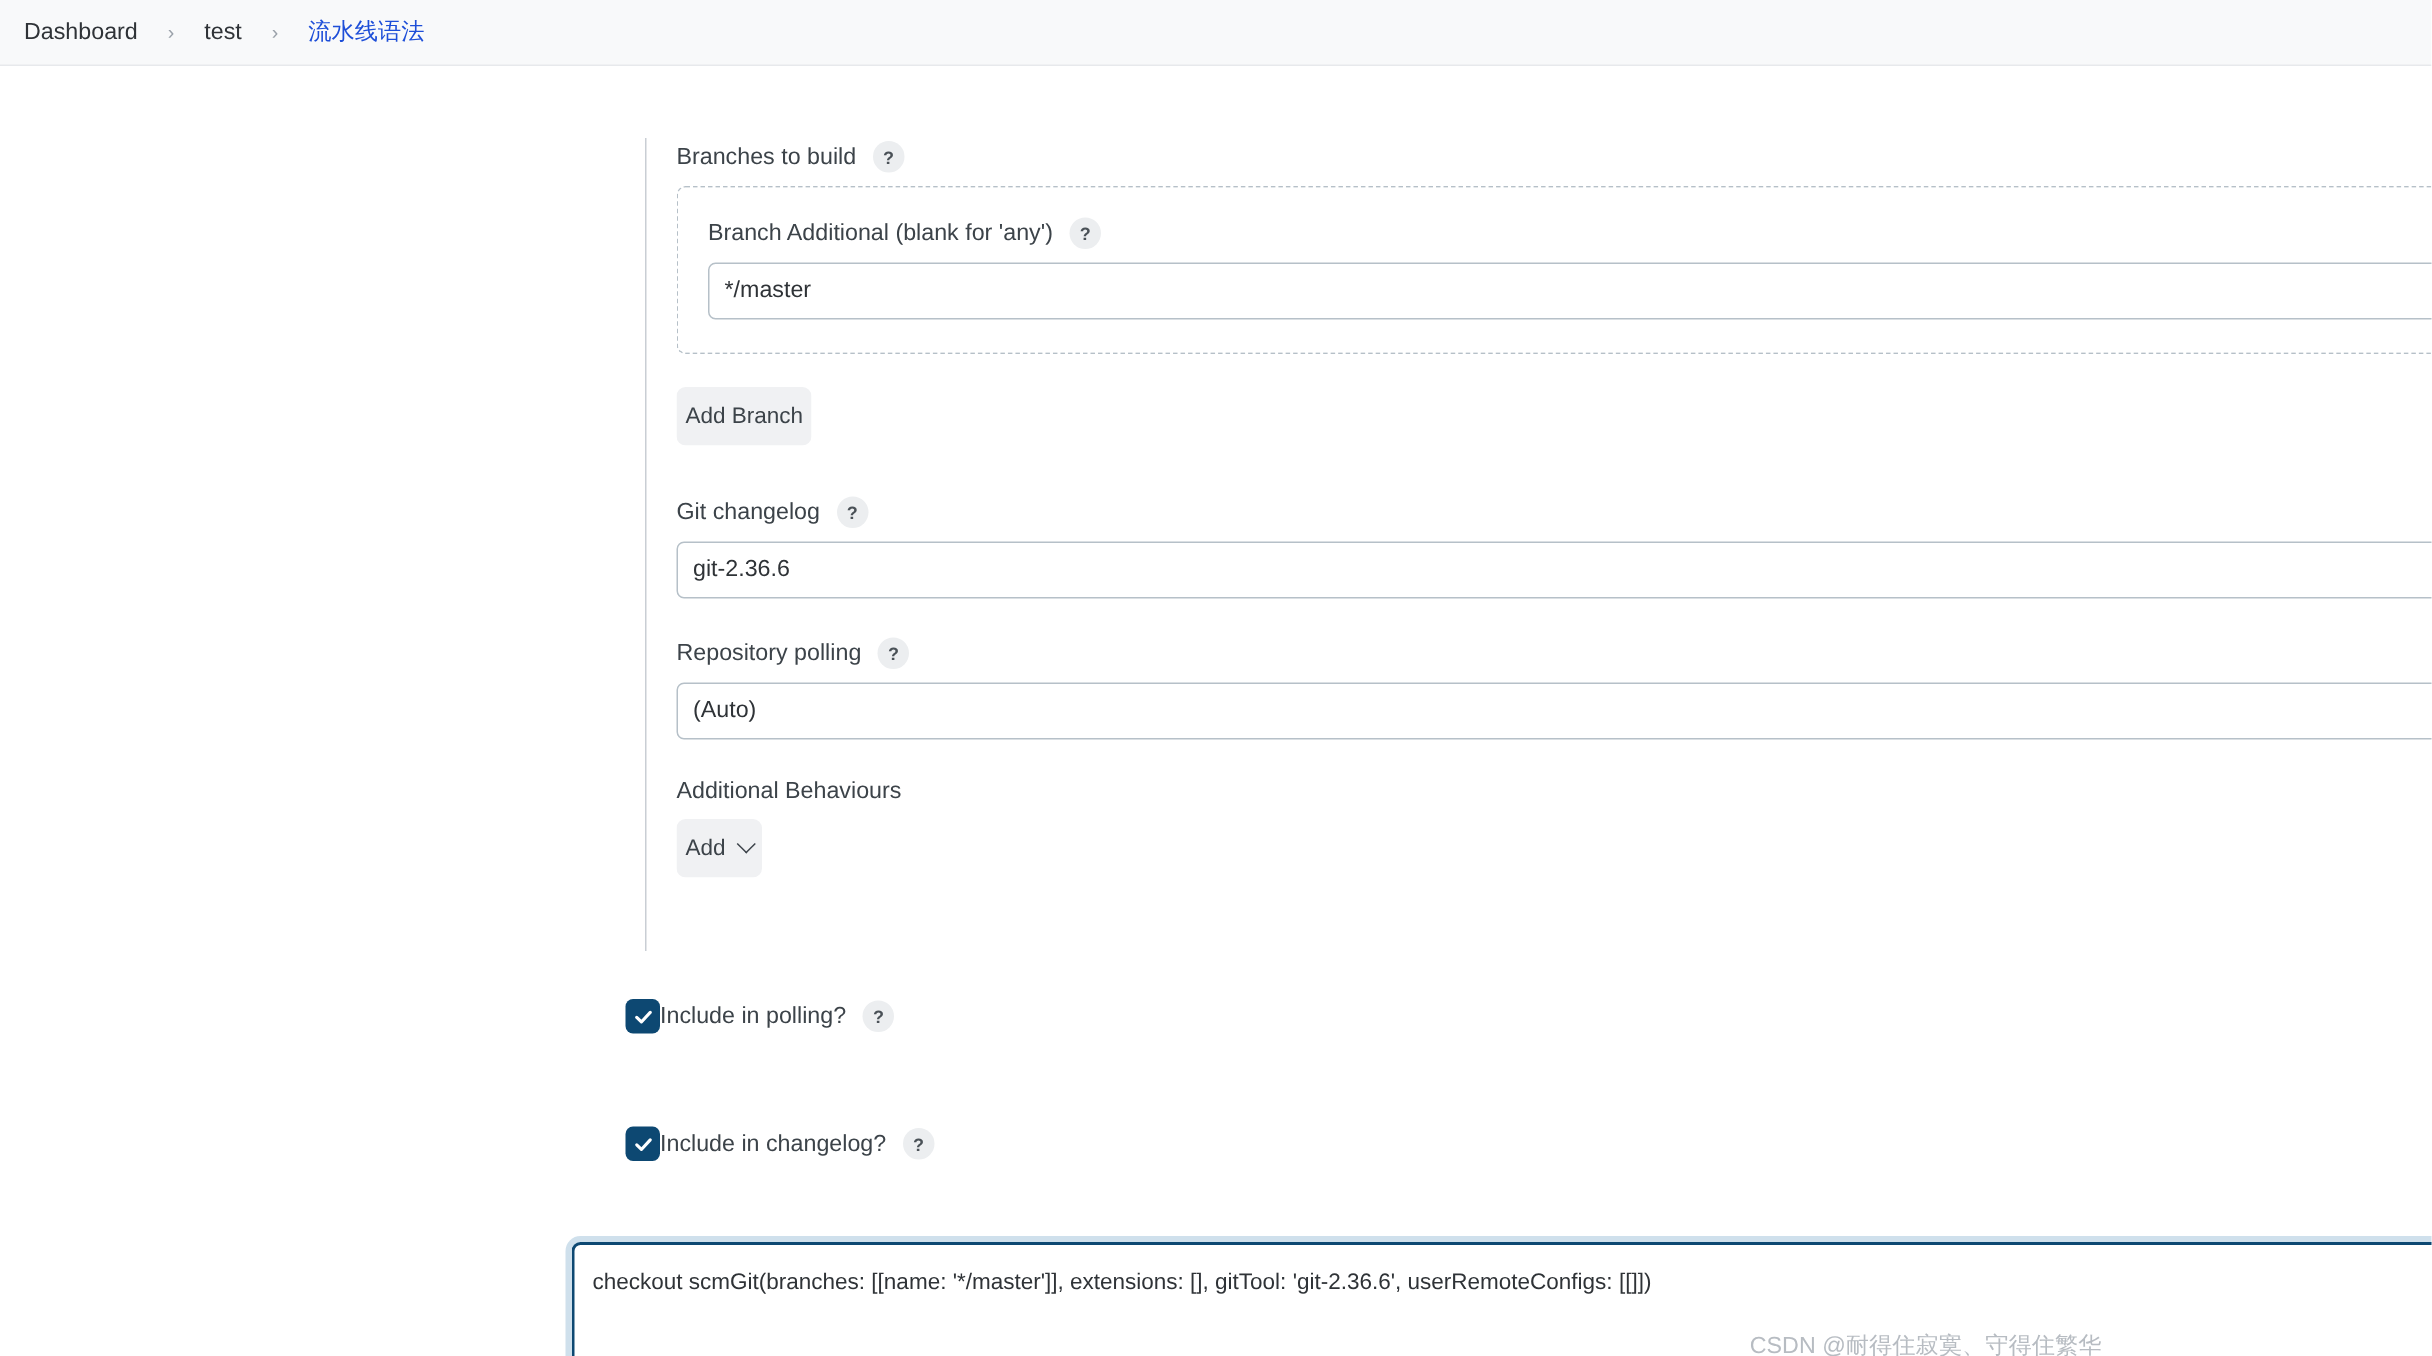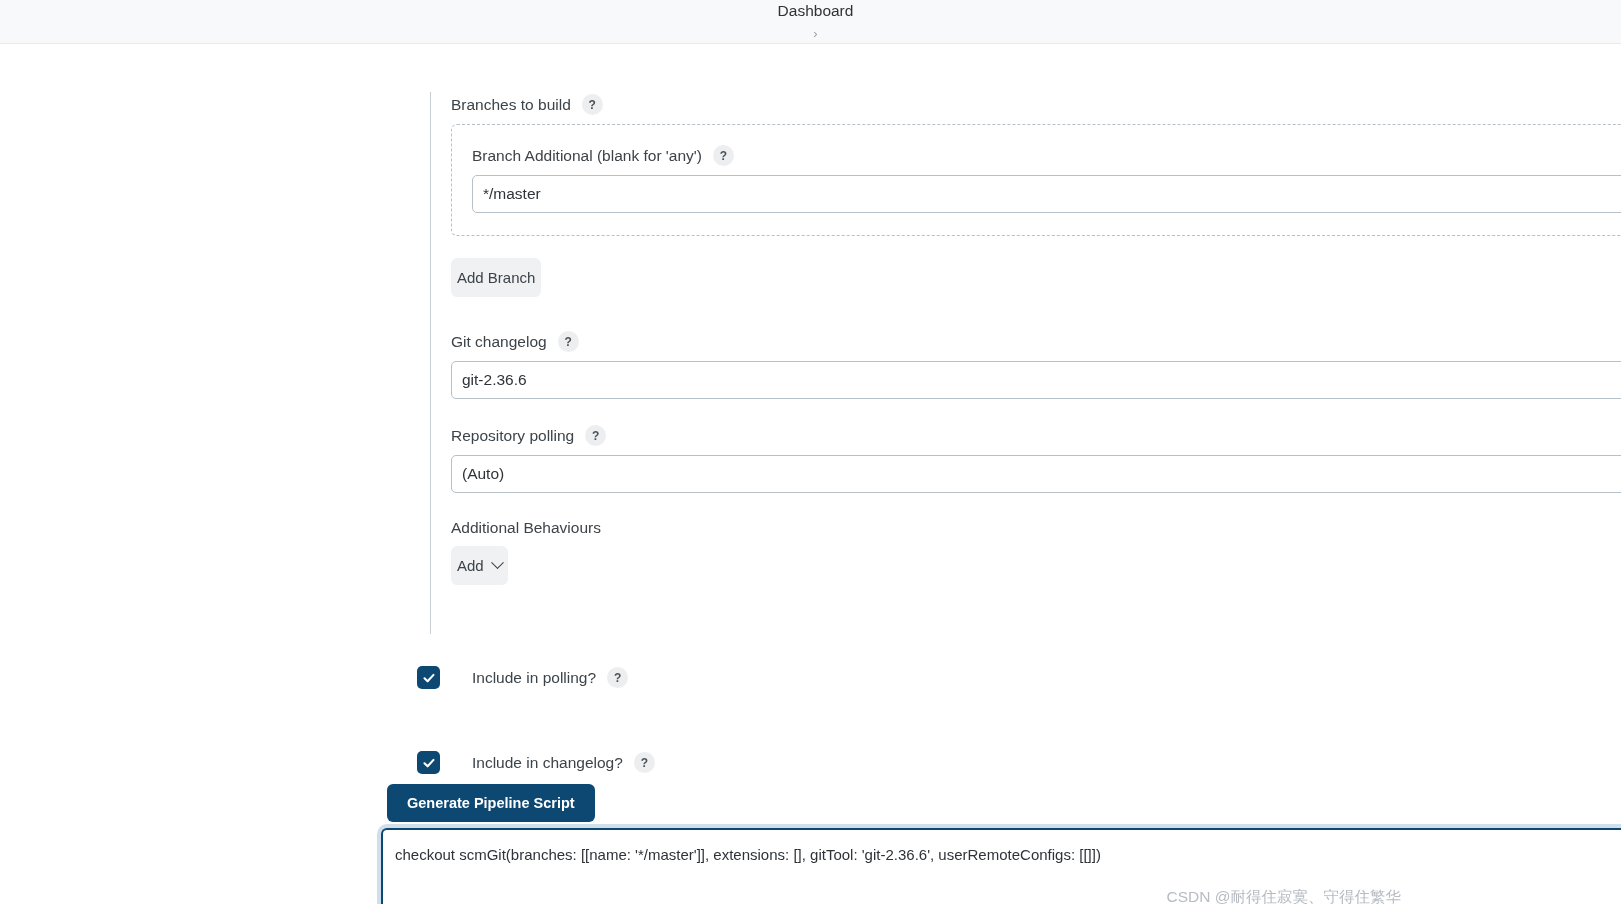--- a/index.html
+++ b/index.html
@@ -13,21 +13,20 @@
 
   
   .breadcrumb-bar {
     height: 44px;
     background: #f8f9fa;
     border-bottom: 1px solid #e7e9ec;
     display: flex;
     align-items: center;
     padding-left: 10px;
     gap: 4px;
-    flex-direction: column;
   }
   .crumb {
     font-size: 15.5px;
     color: #1d4ed8;
     padding: 2px 6px;
     border-radius: 3px;
     white-space: nowrap;
   }
   .crumb.link { color: #2f3337; }
   .crumb-sep {
@@ -130,21 +129,21 @@
   }
 
   .spacer-26 { height: 26px; }
   .spacer-34 { height: 34px; }
 
   
   .checkrow {
     position: absolute;
     display: flex;
     align-items: center;
-    gap: 32px;
+    gap: 0;
     left: 417px;
   }
   .cbox {
     width: 23px; height: 23px;
     border-radius: 5px;
     background: #0d4872;
     display: inline-flex;
     align-items: center;
     justify-content: center;
     cursor: pointer;
@@ -296,21 +295,20 @@
       <svg width="14" height="14" viewBox="0 0 14 14" aria-hidden="true">
         <path d="M2.5 7.3 L5.6 10.3 L11.5 3.9" fill="none" stroke="#ffffff" stroke-width="2.1" stroke-linecap="round" stroke-linejoin="round"></path>
       </svg>
     </span>
     <span class="cb-label">
       <span>Include in changelog?</span>
       <span class="help-btn">?</span>
     </span>
   </div>
 
-  <button class="generate-btn">Generate Pipeline Script</button>
 
   <div class="code-wrap">
     <textarea class="code-area" spellcheck="false" style="">checkout scmGit(branches: [[name: '*/master']], extensions: [], gitTool: 'git-2.36.6', userRemoteConfigs: [[]])</textarea>
   </div>
 
   <div class="watermark">CSDN @耐得住寂寞、守得住繁华</div>
 
 </div>
 
 </body></html>

